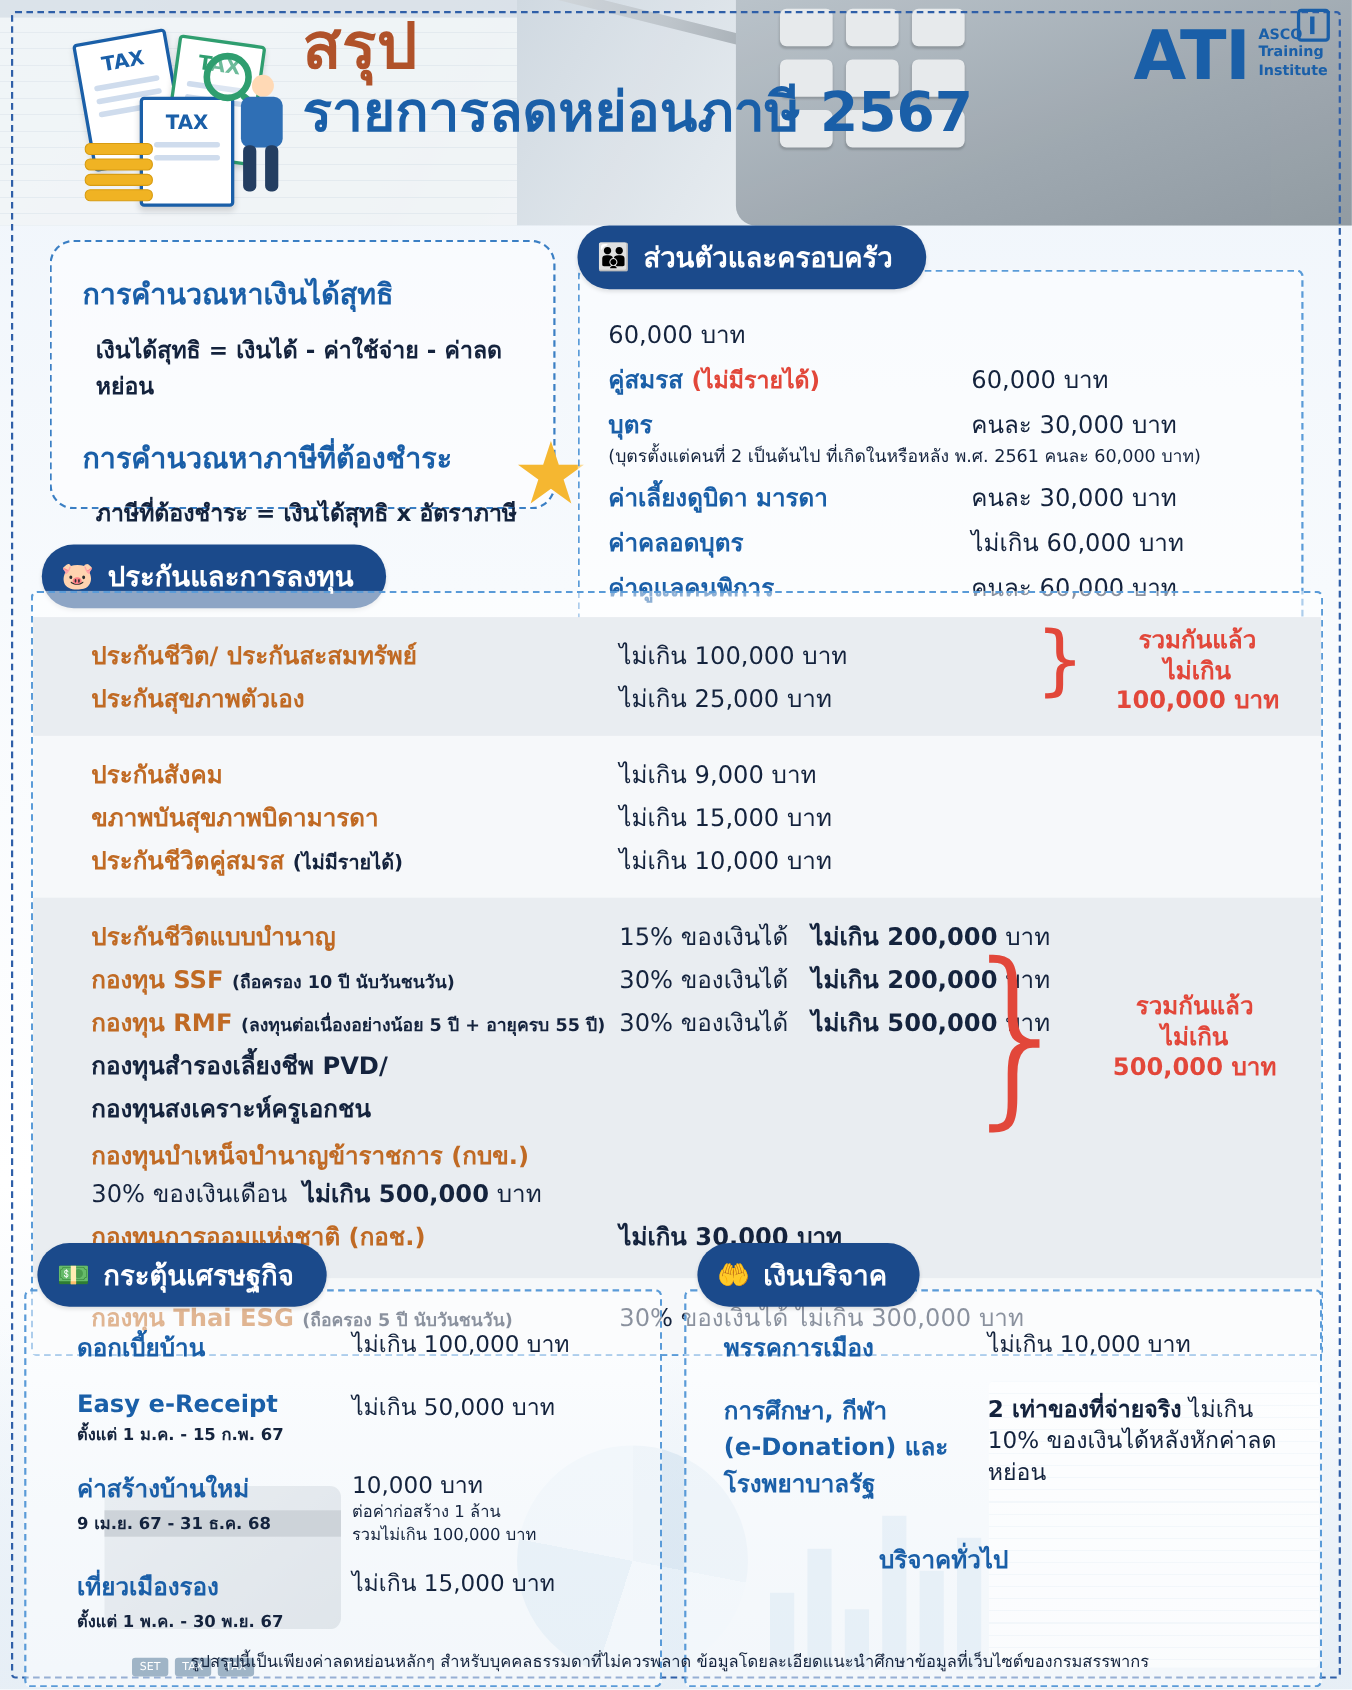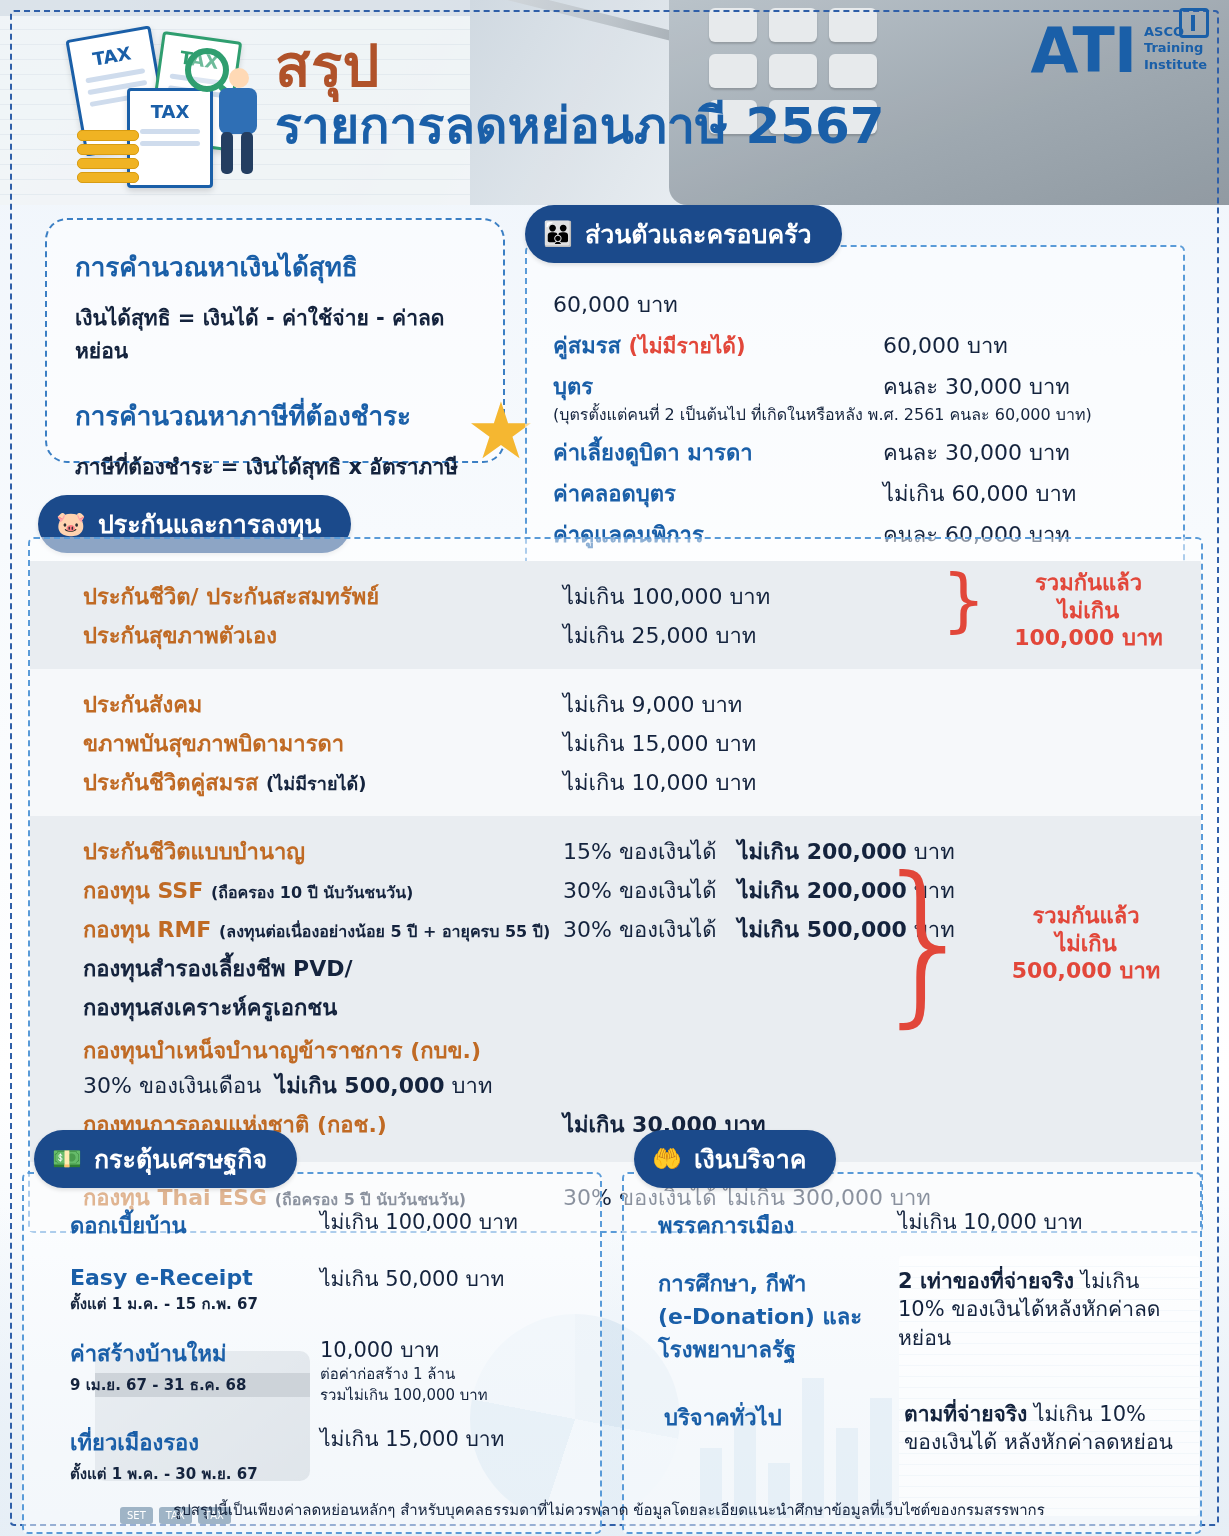--- a/index.html
+++ b/index.html
@@ -59,21 +59,21 @@
     position:absolute; left:95px; bottom:55px; width:215px; height:130px;
     background: linear-gradient(140deg,#cdd7e0,#b9c5d0); border-radius:10px; opacity:.85;
   }
   .card-deco .strip { position:absolute; left:0; top:22px; width:215px; height:24px; background:#8e9aa6; }
   .outer-border {
     position:absolute; left:10px; top:10px; right:10px; bottom:10px;
     border:2px dashed #2f5fa8; border-radius:4px; pointer-events:none;
   }
 
   
-  .title-wrap { position:absolute; left:275px; top:36px; }
+  .title-wrap { position:absolute; left:275px; top:12px; }
   .title-1 { font-size:58px; font-weight:bold; color:#b0522a; letter-spacing:.5px; line-height:1.05;}
   .title-2 { font-size:50px; font-weight:bold; color:#1a5fa8; line-height:1.1; margin-top:2px;}
   .tax-art { position:absolute; left:35px; top:10px; width:235px; height:185px; }
   .tax-doc {
     position:absolute; background:#fff; border:3px solid #1a5fa8; border-radius:4px;
     box-shadow:0 3px 6px rgba(0,0,0,.15);
   }
   .tax-doc.a { left:40px; top:22px; width:86px; height:118px; transform:rotate(-10deg); }
   .tax-doc.b { left:120px; top:26px; width:80px; height:110px; transform:rotate(8deg); border-color:#2f9e6f;}
   .tax-doc.c { left:92px; top:78px; width:86px; height:100px; border-color:#1a5fa8;}
@@ -104,21 +104,21 @@
   }
   .pill .gl { font-size:24px; line-height:1; }
 
   
   .formula-box {
     position:absolute; left:45px; top:218px; width:460px; height:245px;
     border:2px dashed #3b7fc4; border-radius:22px; background:rgba(255,255,255,.55);
     padding:26px 28px;
   }
   .formula-h { color:#1a5fa8; font-size:26px; font-weight:bold; }
-  .formula-t { color:#14233d; font-size:21px; font-weight:bold; margin-top:14px;}
+  .formula-t { color:#14233d; font-size:21px; font-weight:bold; margin-top:14px;margin-left:12px;}
 
   
   .sec-personal { position:absolute; left:525px; top:205px; width:660px; }
   .panel-dashed { border:2px dashed #5a9bd8; border-radius:6px; background:rgba(255,255,255,.5); }
   .rows { padding:16px 18px 14px 26px; }
   .row { display:flex; align-items:baseline; margin-bottom:6px; }
   .lbl { color:#1a5fa8; font-size:22px; font-weight:bold; }
   .note-red { color:#e2473a; font-weight:bold; font-size:21px; }
   .val { color:#14233d; font-size:22px; }
   .subnote { color:#14233d; font-size:16px; margin:-2px 0 8px 0; }
@@ -468,23 +468,20 @@
       <div class="b-row" style="margin-top:24px;">
         <div class="b-lbl" style="width:240px; white-space:pre-line; line-height:1.5;">การศึกษา, กีฬา
 (e-Donation) และ
 โรงพยาบาลรัฐ</div>
         <div class="b-val" style="width:270px;">
           <b>2 เท่าของที่จ่ายจริง</b><span> ไม่เกิน 10% ของเงินได้หลังหักค่าลดหย่อน</span>
         </div>
       </div>
       <div class="b-row" style="margin-top:34px; margin-bottom:0;justify-content:center;">
         <div class="b-lbl" style="width:240px;">บริจาคทั่วไป</div>
-        <div class="b-val" style="width:270px;">
-          <b>ตามที่จ่ายจริง</b><span> ไม่เกิน 10% ของเงินได้ หลังหักค่าลดหย่อน</span>
-        </div>
       </div>
     </div>
   </div>
 
   <div class="footer-icons">
     <span>SET</span>
     <span>TAX</span>
     <span>TAX</span>
   </div>
   <div class="footer">รูปสรุปนี้เป็นเพียงค่าลดหย่อนหลักๆ สำหรับบุคคลธรรมดาที่ไม่ควรพลาด ข้อมูลโดยละเอียดแนะนำศึกษาข้อมูลที่เว็บไซต์ของกรมสรรพากร</div>

